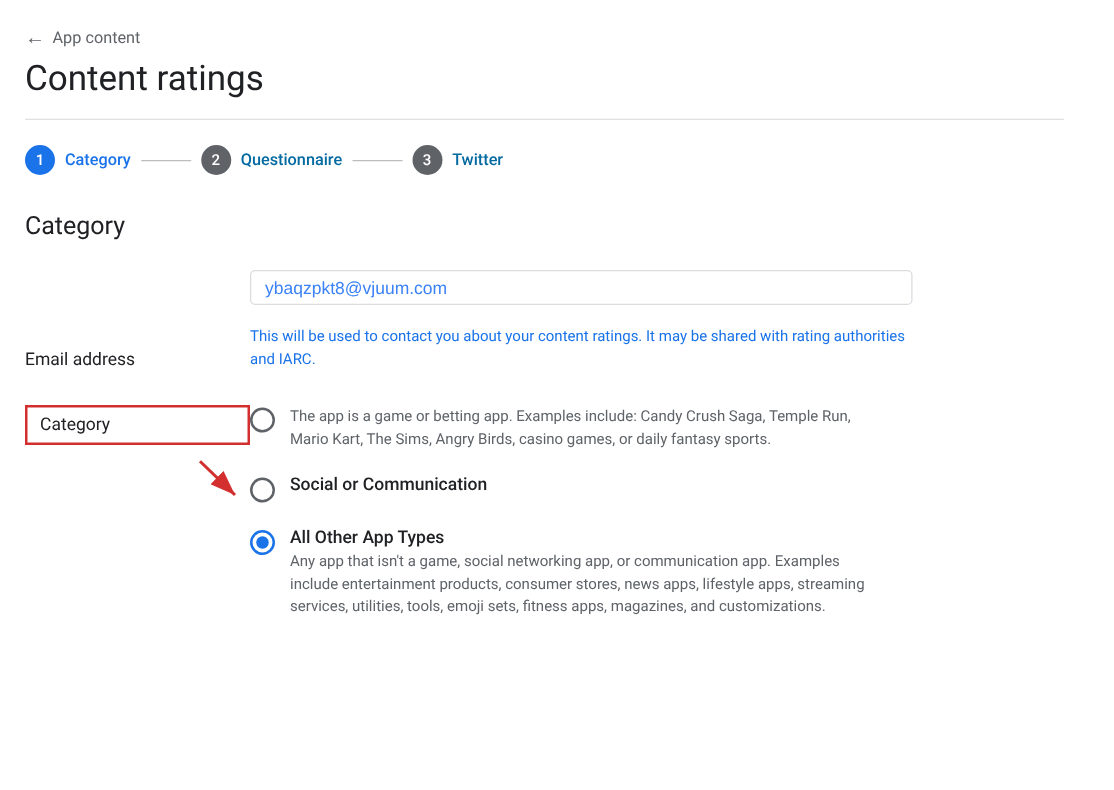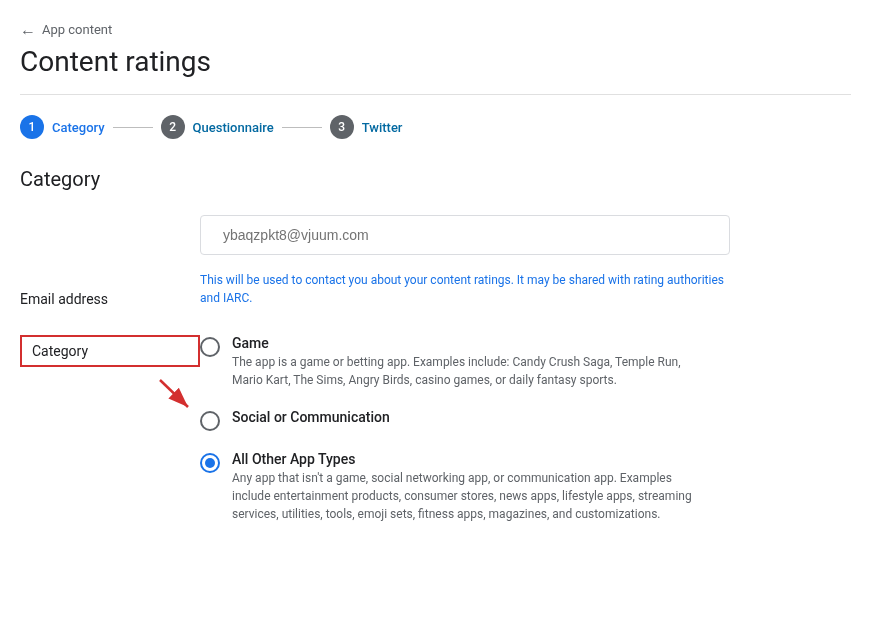--- a/index.html
+++ b/index.html
@@ -111,26 +111,26 @@
       width: auto;
       min-width: auto;
       align-self: flex-start;
     }
     .form-content {
       flex: 1;
     }
     .email-input {
       width: 100%;
       max-width: 530px;
-      height: 40px;
+      height: 28px;
       border: 1px solid #dadce0;
       border-radius: 4px;
-      padding: 0 22px;
-      font-size: 14px;
-      color: #737373;
+      padding: 0 11px;
+      font-size: 14px;
+      color: #3b82f6;
       outline: none;
     }
     .email-hint {
       margin-top: 16px;
       font-size: 12px;
       color: #5f6368;
       max-width: 530px;
       line-height: 1.5;
     }
     .email-hint span {
@@ -239,21 +239,20 @@
 
   <div class="form-row" style="align-items:flex-start;">
     <div style="width:180px; min-width:180px; padding-top:0;">
       <div class="form-label category-label">Category</div>
     </div>
     <div class="form-content" style="position:relative;">
 
       <div class="radio-option">
         <div class="radio-btn"></div>
         <div class="option-text-group">
-          <div class="option-title">Game</div>
           <div class="option-desc">The app is a game or betting app. Examples include: Candy Crush Saga, Temple Run, Mario Kart, The Sims, Angry Birds, casino games, or daily fantasy sports.</div>
         </div>
       </div>
 
       <div class="radio-option">
         <div class="radio-btn"></div>
         <div class="option-text-group">
           <div class="option-title">Social or Communication</div>
         </div>
       </div>

